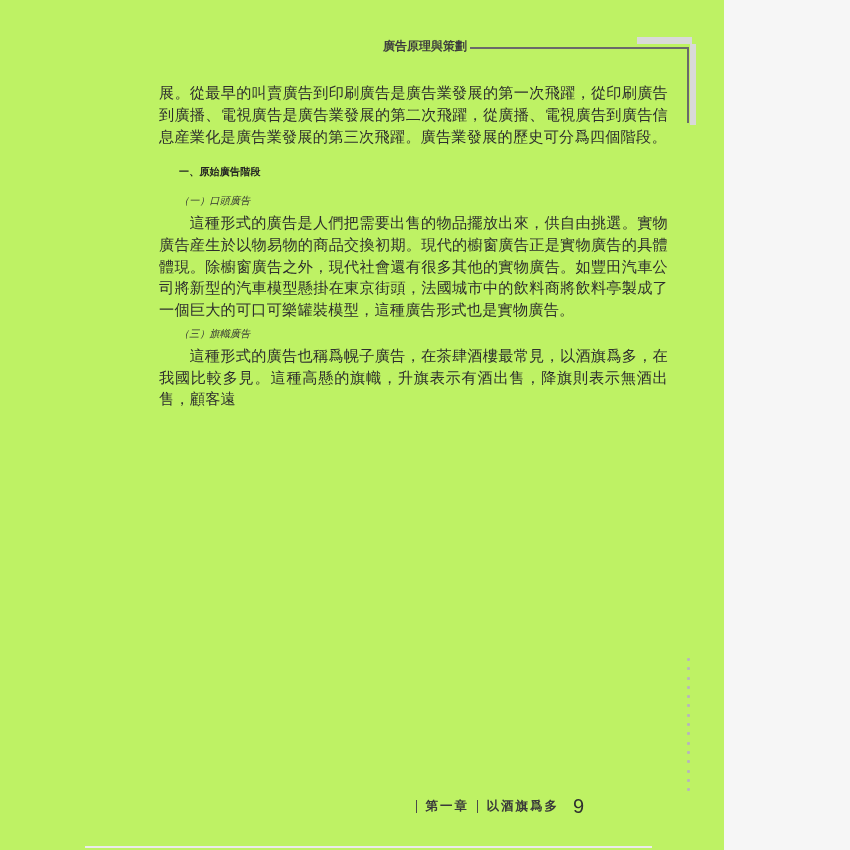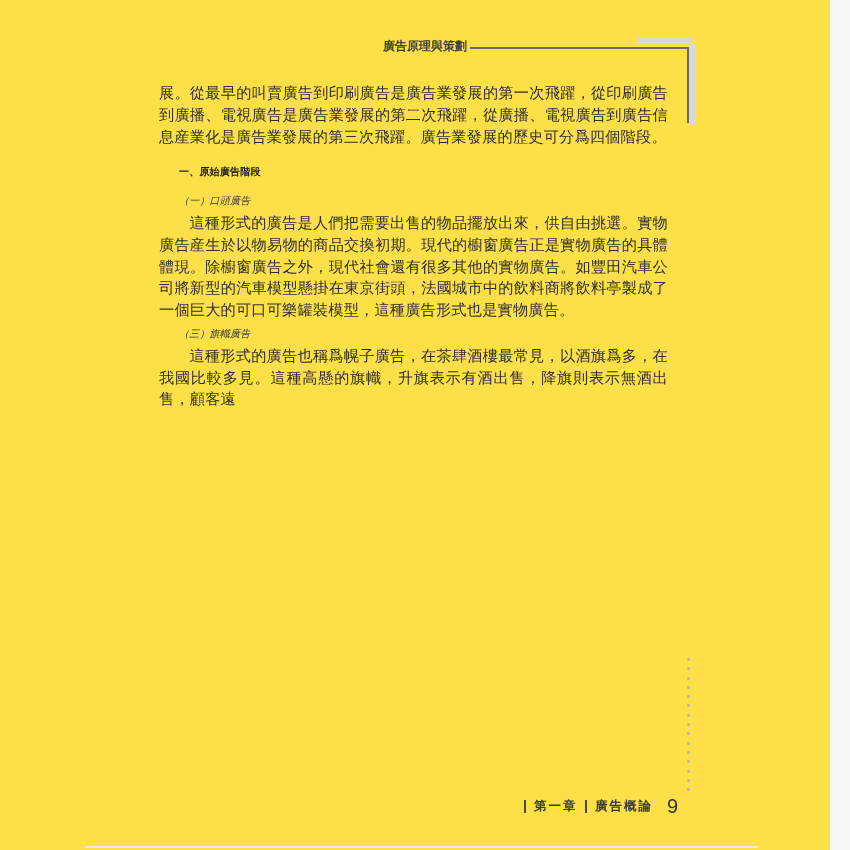--- a/index.html
+++ b/index.html
@@ -3,23 +3,23 @@
 <meta charset="utf-8">
 <style>
   * { margin: 0; padding: 0; box-sizing: border-box; }
   html, body { width: 850px; height: 850px; }
   body {
     font-family: "Liberation Serif", "DejaVu Serif", serif;
     background: #f6f6f6;
   }
   .page {
     position: relative;
-    width: 830px;
+    width: 724px;
     height: 850px;
-    background: #fde047;
+    background: #bef264;
     overflow: hidden;
   }
   
   .running-head-title {
     position: absolute;
     left: 383px; top: 39px;
     font-size: 12px;
     font-weight: bold;
     color: #3d3d3d;
     letter-spacing: 0px;
@@ -90,21 +90,21 @@
     gap: 6.3px;
   }
   .margin-dots .dot {
     width: 3px; height: 3px;
     border-radius: 1px;
     background: #b8b8b8;
   }
   
   .page-footer {
     position: absolute;
-    right: 152px; top: 796px;
+    right: 140px; top: 796px;
     display: flex;
     align-items: center;
     white-space: nowrap;
   }
   .footer-divider {
     display: inline-block;
     width: 1.5px; height: 13px;
     background: #4a4a4a;
     margin: 0 8px;
   }
@@ -172,19 +172,19 @@
       <span class="dot"></span>
       <span class="dot"></span>
       <span class="dot"></span>
       <span class="dot"></span>
     </div>
 
   <div class="page-footer">
     <span class="footer-divider"></span>
     <span class="footer-chapter">第一章</span>
     <span class="footer-divider"></span>
-    <span class="footer-section">廣告概論</span>
+    <span class="footer-section">以酒旗爲多</span>
     <span class="page-number">9</span>
   </div>
 
   <div class="bottom-scan-line"></div>
 
 </div>
 
 </body></html>

